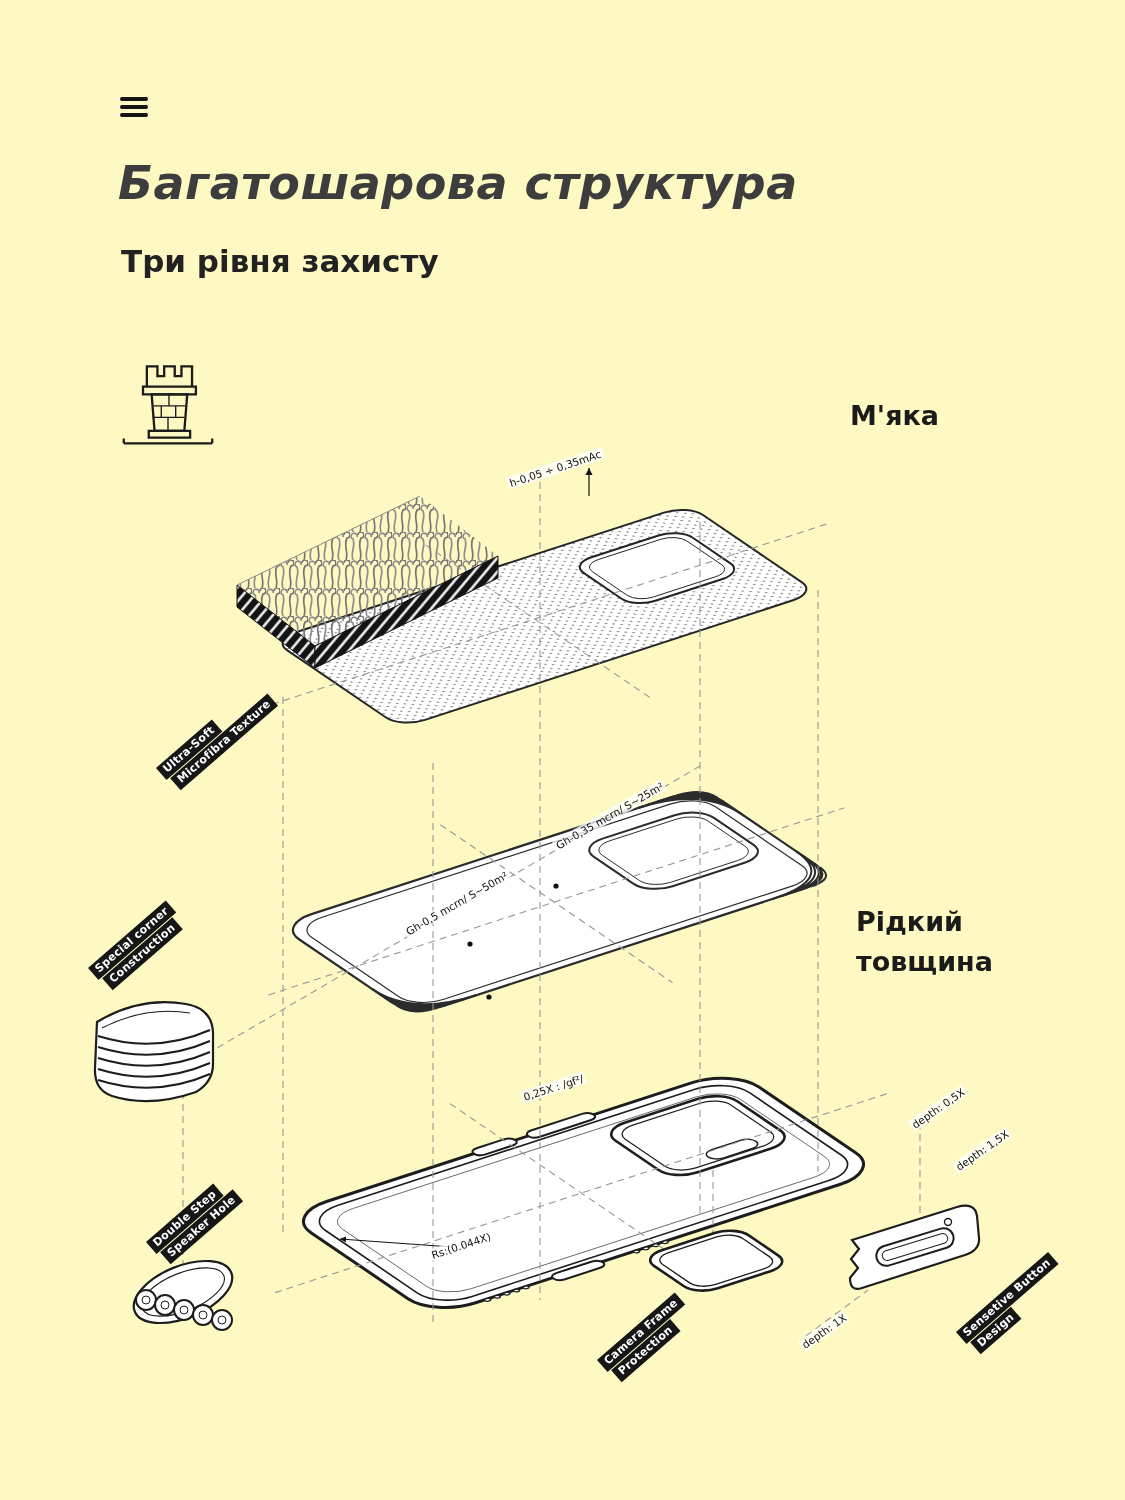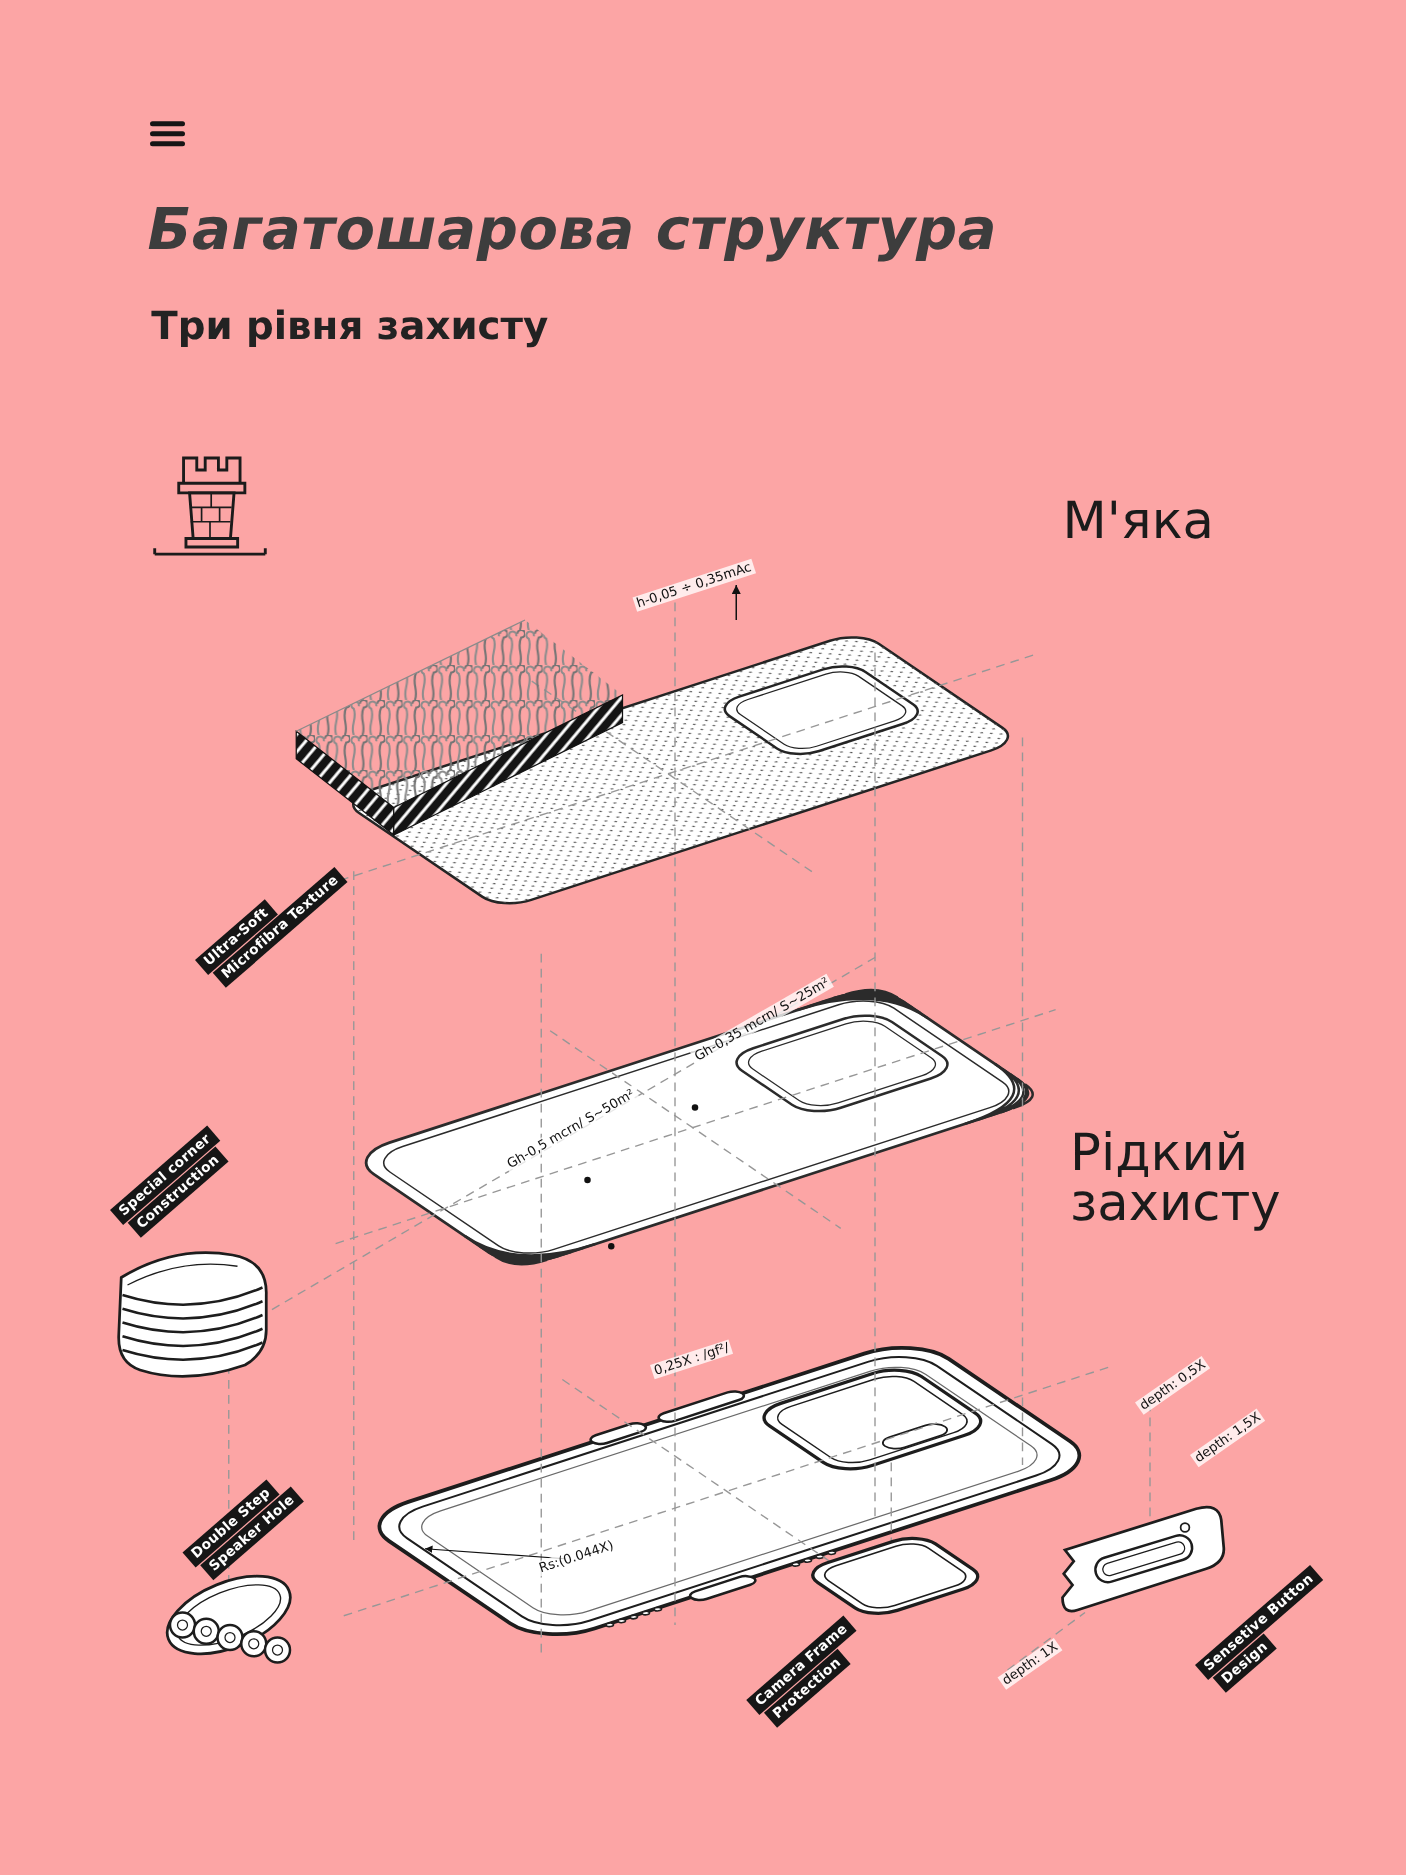--- a/index.html
+++ b/index.html
@@ -1,23 +1,23 @@
 <!DOCTYPE html>
 <html><head>
 <meta charset="utf-8">
 <style>
   html,body{margin:0;padding:0;background:#fff;}
-  .page{position:relative;width:1125px;height:1500px;background:#fca5a5;overflow:hidden;
+  .page{position:relative;width:1125px;height:1500px;background:#fef9c3;overflow:hidden;
         font-family:"DejaVu Sans",sans-serif;color:#1d1d1d;}
   .hamburger{position:absolute;left:120px;top:97px;width:28px;height:22px;cursor:pointer;}
   .hamburger i{display:block;height:4px;background:#151515;border-radius:2px;margin-bottom:4px;}
   .title{position:absolute;left:118px;top:156px;font-size:46px;font-weight:800;font-style:italic;
          color:#3d3d3d;letter-spacing:.5px;white-space:nowrap;}
   .subtitle{position:absolute;left:121px;top:241px;font-size:31px;line-height:41px;font-weight:700;color:#222;}
-  .side-label{position:absolute;font-size:41px;line-height:40px;font-weight:400;color:#1b1b1b;}
+  .side-label{position:absolute;font-size:27px;line-height:40px;font-weight:700;color:#1b1b1b;}
   .tag{position:absolute;transform:rotate(-41deg);transform-origin:0 0;font-size:11px;font-weight:600;
        letter-spacing:.3px;line-height:1;}
   .tag span{display:block;width:max-content;background:#161616;color:#fff;padding:2px 5px 3px;margin-bottom:1px;}
   .tag span:nth-child(2){margin-left:4px;}
   .dim{position:absolute;transform-origin:0 0;font-size:10.5px;color:#111;
        background:rgba(255,255,255,.78);padding:0 2px;white-space:nowrap;}
   svg.diagram{position:absolute;left:0;top:0;}
   .dash{stroke:#979797;stroke-width:1.1;fill:none;stroke-dasharray:7 5;}
   .iso *{vector-effect:non-scaling-stroke;}
 </style>
@@ -192,21 +192,21 @@
       <circle cx="470" cy="944" r="2.6" fill="#111"></circle>
       <circle cx="489" cy="997" r="2.6" fill="#111"></circle>
     </g>
   </svg>
 
   <div class="side-label" style="left:850px;top:396px">
     <div>М'яка</div>
   </div>
   <div class="side-label" style="left:856px;top:902px">
     <div>Рідкий</div>
-    <div>захисту</div>
+    <div>товщина</div>
   </div>
 
   <div class="tag" style="left:156px;top:768px">
     <span>Ultra-Soft</span>
     <span>Microfibra Texture</span>
   </div>
   <div class="tag" style="left:88px;top:968px">
     <span>Special corner</span>
     <span>Construction</span>
   </div>

